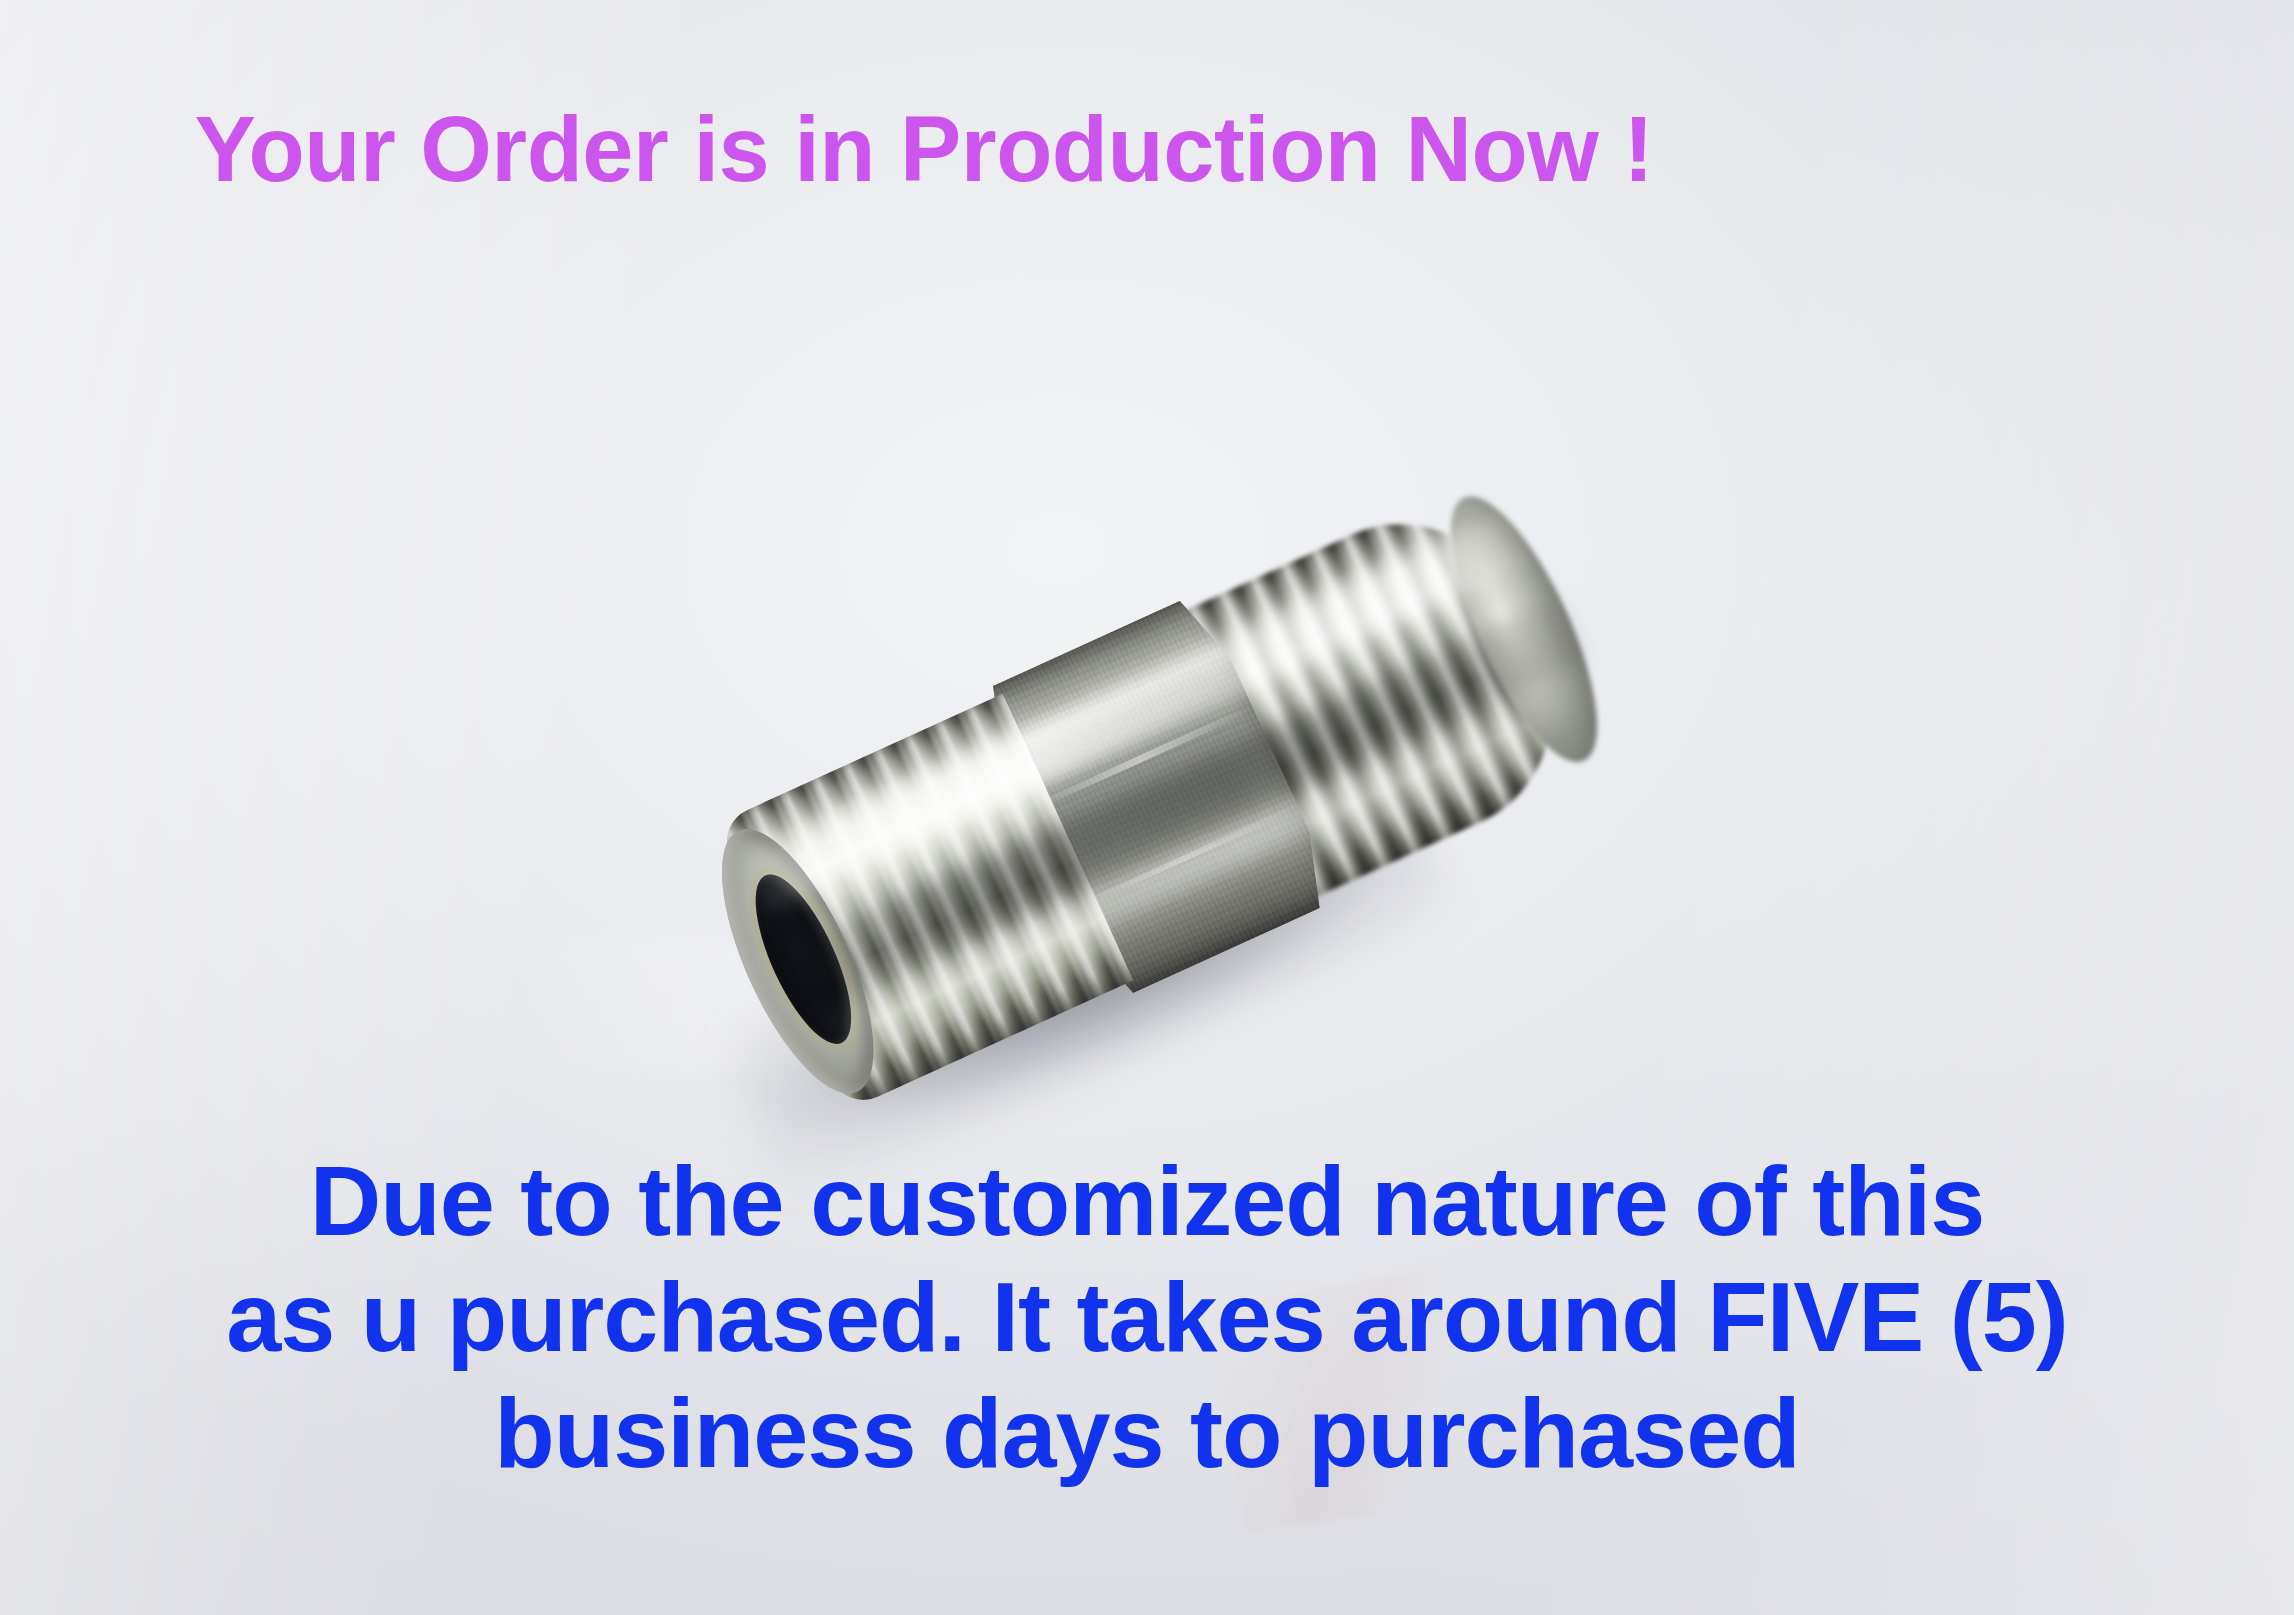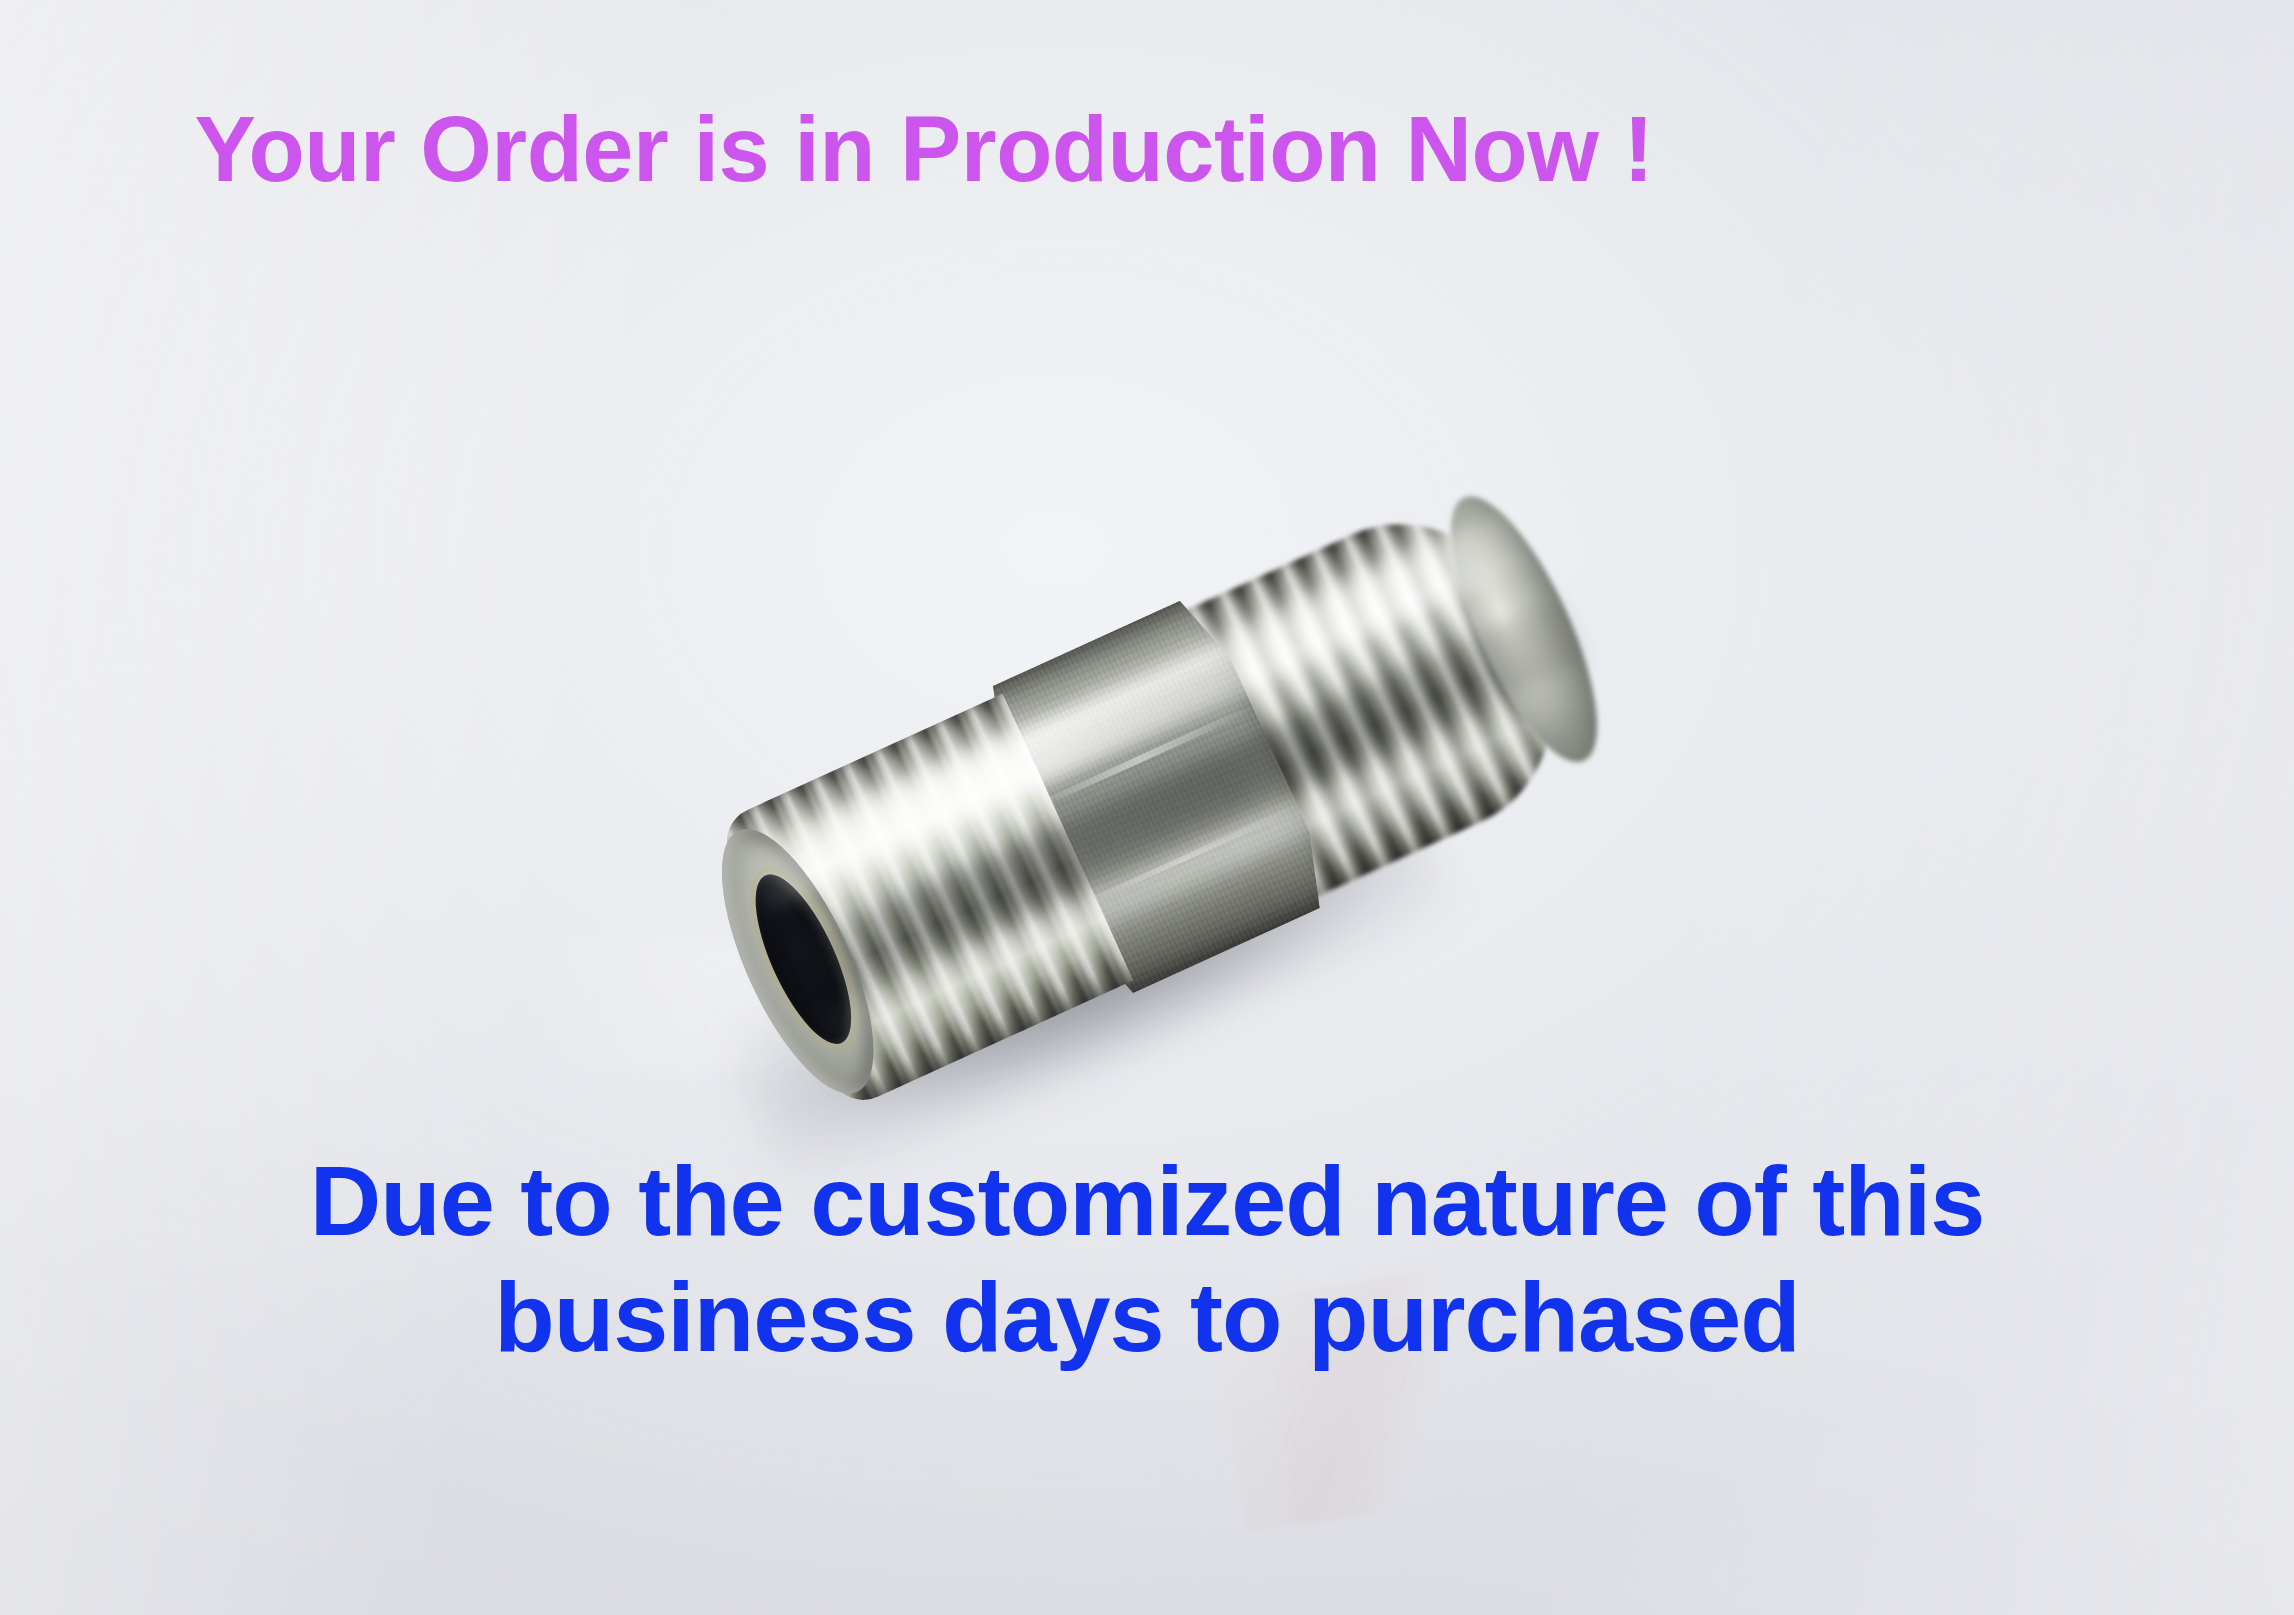--- a/index.html
+++ b/index.html
@@ -373,17 +373,18 @@
       <div class="bore"></div>
 
       <div class="core-shadow"></div>
       <div class="specular"></div>
       <div class="specular-low"></div>
     </div>
   </div>
 
   <div class="message">
     <span class="line">Due to the customized nature of this</span>
+    <span class="line">as u purchased. It takes around FIVE (5)</span>
     <span class="line">business days to purchased</span>
   </div>
 
 </div>
 
 
 </body></html>

